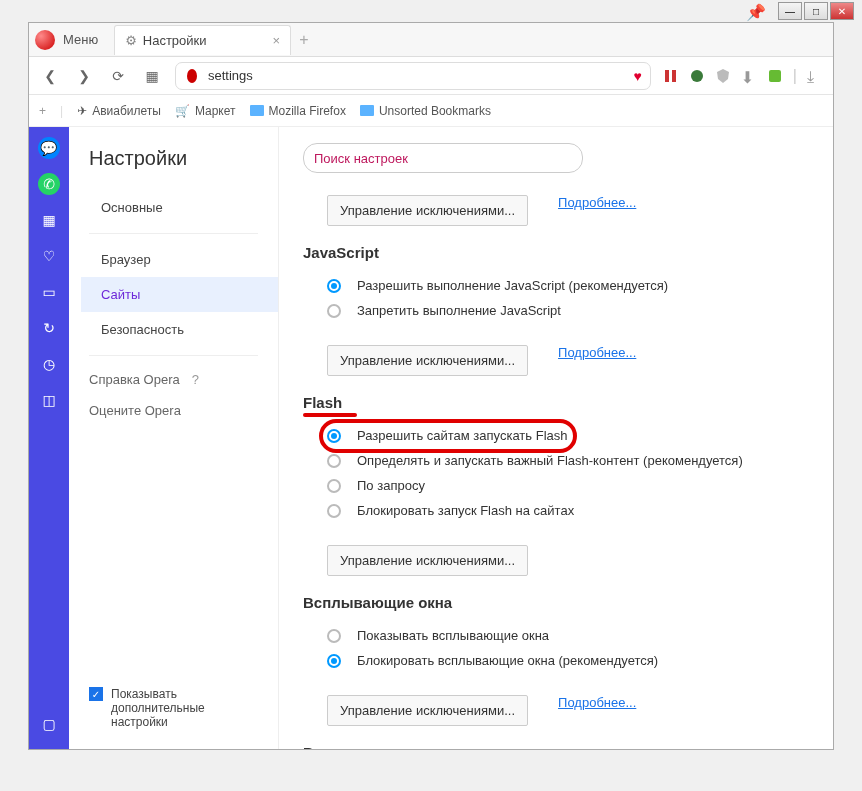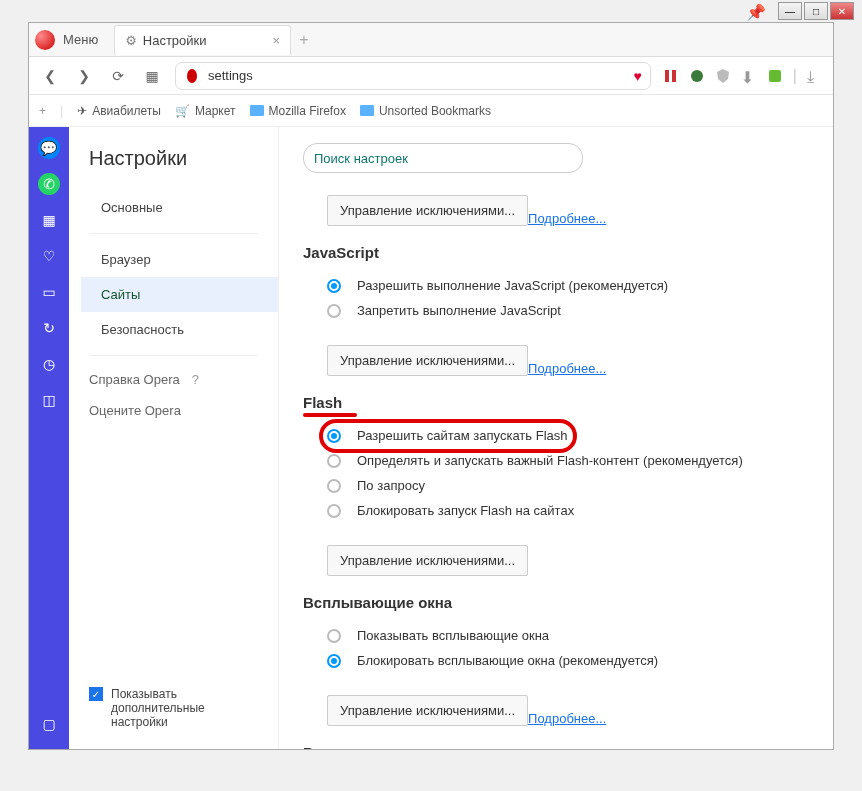--- a/index.html
+++ b/index.html
@@ -27,36 +27,36 @@
 .bookmarkrow { height: 32px; border-bottom: 1px solid #eee; display: flex; align-items: center; padding: 0 10px; gap: 14px; font-size: 12px; color: #555; }
 .bk { display: flex; align-items: center; gap: 5px; }
 .folder { width: 14px; height: 11px; background: #5bb3ff; border-radius: 1px; }
 .content { flex: 1; display: flex; overflow: hidden; }
 .leftbar { width: 40px; background: #4a4ae3; display: flex; flex-direction: column; align-items: center; padding-top: 10px; gap: 14px; }
 .lb-icon { width: 22px; height: 22px; display: flex; align-items: center; justify-content: center; color: #fff; font-size: 14px; border-radius: 4px; }
 .lb-bottom { margin-top: auto; margin-bottom: 14px; }
 .sidebar { width: 210px; background: #fff; border-right: 1px solid #eee; padding: 20px 0 10px 0; display: flex; flex-direction: column; }
 .sb-title { font-size: 20px; color: #333; padding: 0 20px 20px 20px; }
 .sb-item { padding: 10px 20px; font-size: 13px; color: #444; cursor: pointer; margin-left: 12px; }
-.sb-item.active { background: #e8f0fe; color: #14532d; }
+.sb-item.active { background: #e8f0fe; color: #6d28d9; }
 .sb-sep { height: 1px; background: #eee; margin: 8px 20px; }
 .sb-help { padding: 8px 20px; font-size: 13px; color: #666; display: flex; align-items: center; gap: 12px; }
 .sb-footer { margin-top: auto; padding: 10px 20px; display: flex; gap: 8px; font-size: 12px; color: #444; }
 .chk { width: 14px; height: 14px; border: 2px solid #1a73e8; background: #1a73e8; color: #fff; font-size: 10px; display: flex; align-items: center; justify-content: center; flex-shrink: 0; }
 .main { flex: 1; padding: 16px 24px; overflow-y: auto; font-size: 13px; color: #333; }
-.searchbox { width: 280px; height: 30px; border: 1px solid #ccc; border-radius: 14px; padding: 0 10px; font-size: 13px; color: #0f766e; display: flex; align-items: center; margin-bottom: 20px; }
+.searchbox { width: 280px; height: 30px; border: 1px solid #ccc; border-radius: 14px; padding: 0 10px; font-size: 13px; color: #be185d; display: flex; align-items: center; margin-bottom: 20px; }
 .section-h { font-size: 15px; font-weight: bold; color: #333; margin: 18px 0 12px 0; }
 .section-h.flash { position: relative; }
 .red-underline { position: absolute; left: 0; bottom: -6px; width: 54px; height: 4px; background: #e00000; border-radius: 2px; }
 .radio-group { margin-left: 24px; }
 .radio-row { display: flex; align-items: center; gap: 16px; padding: 5px 0; }
 .radio { width: 14px; height: 14px; border: 2px solid #bbb; border-radius: 50%; display: flex; align-items: center; justify-content: center; flex-shrink: 0; }
 .radio.sel { border-color: #0099ff; }
 .radio.sel::after { content: ''; width: 6px; height: 6px; background: #0099ff; border-radius: 50%; }
-.btnrow { margin-left: 24px; margin-top: 22px; display: flex; align-items: flex-end; gap: 0; }
+.btnrow { margin-left: 24px; margin-top: 22px; display: flex; align-items: flex-start; gap: 30px; }
 .mgbtn { padding: 7px 12px; border: 1px solid #ccc; background: #f8f8f8; font-size: 13px; color: #333; border-radius: 2px; }
 .link { color: #1a73e8; text-decoration: underline; font-size: 13px; }
 .highlight-oval { position: absolute; border: 4px solid #e00000; border-radius: 22px; pointer-events: none; }
 .gear { color: #888; }
 </style>
 </head>
 <body>
 
 <div class="titlebar-top">
   <span class="tb-icon">📌</span>

